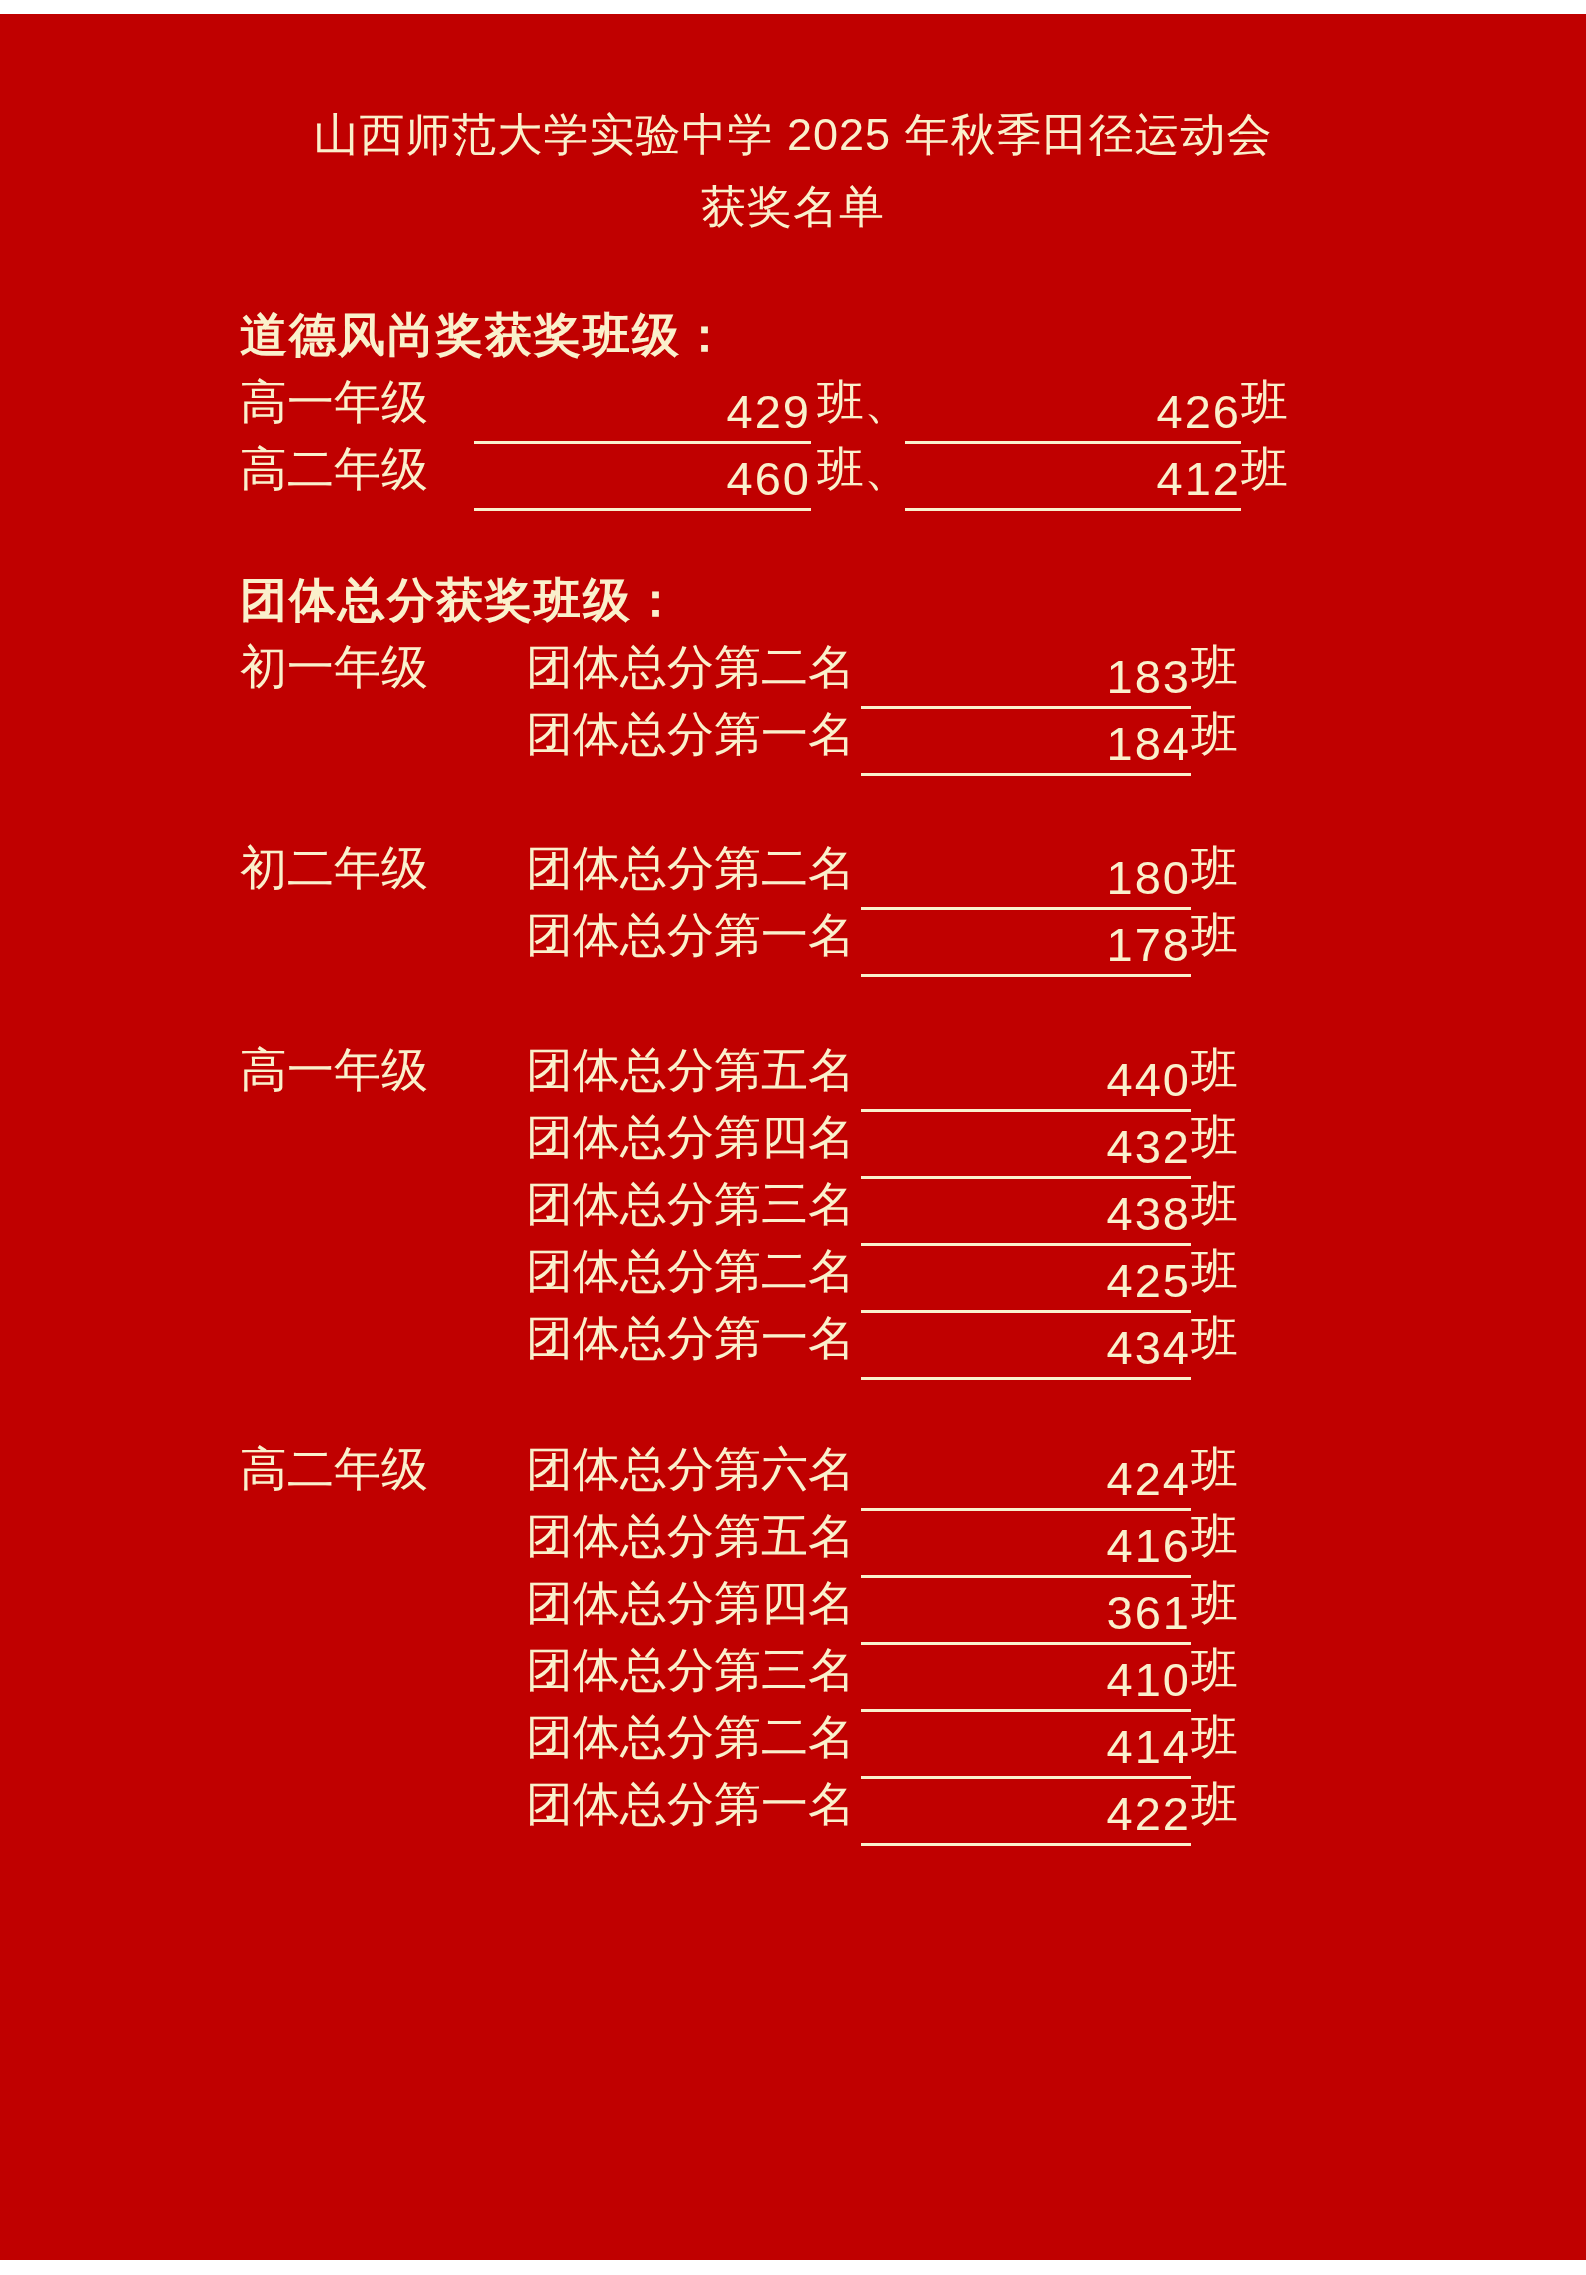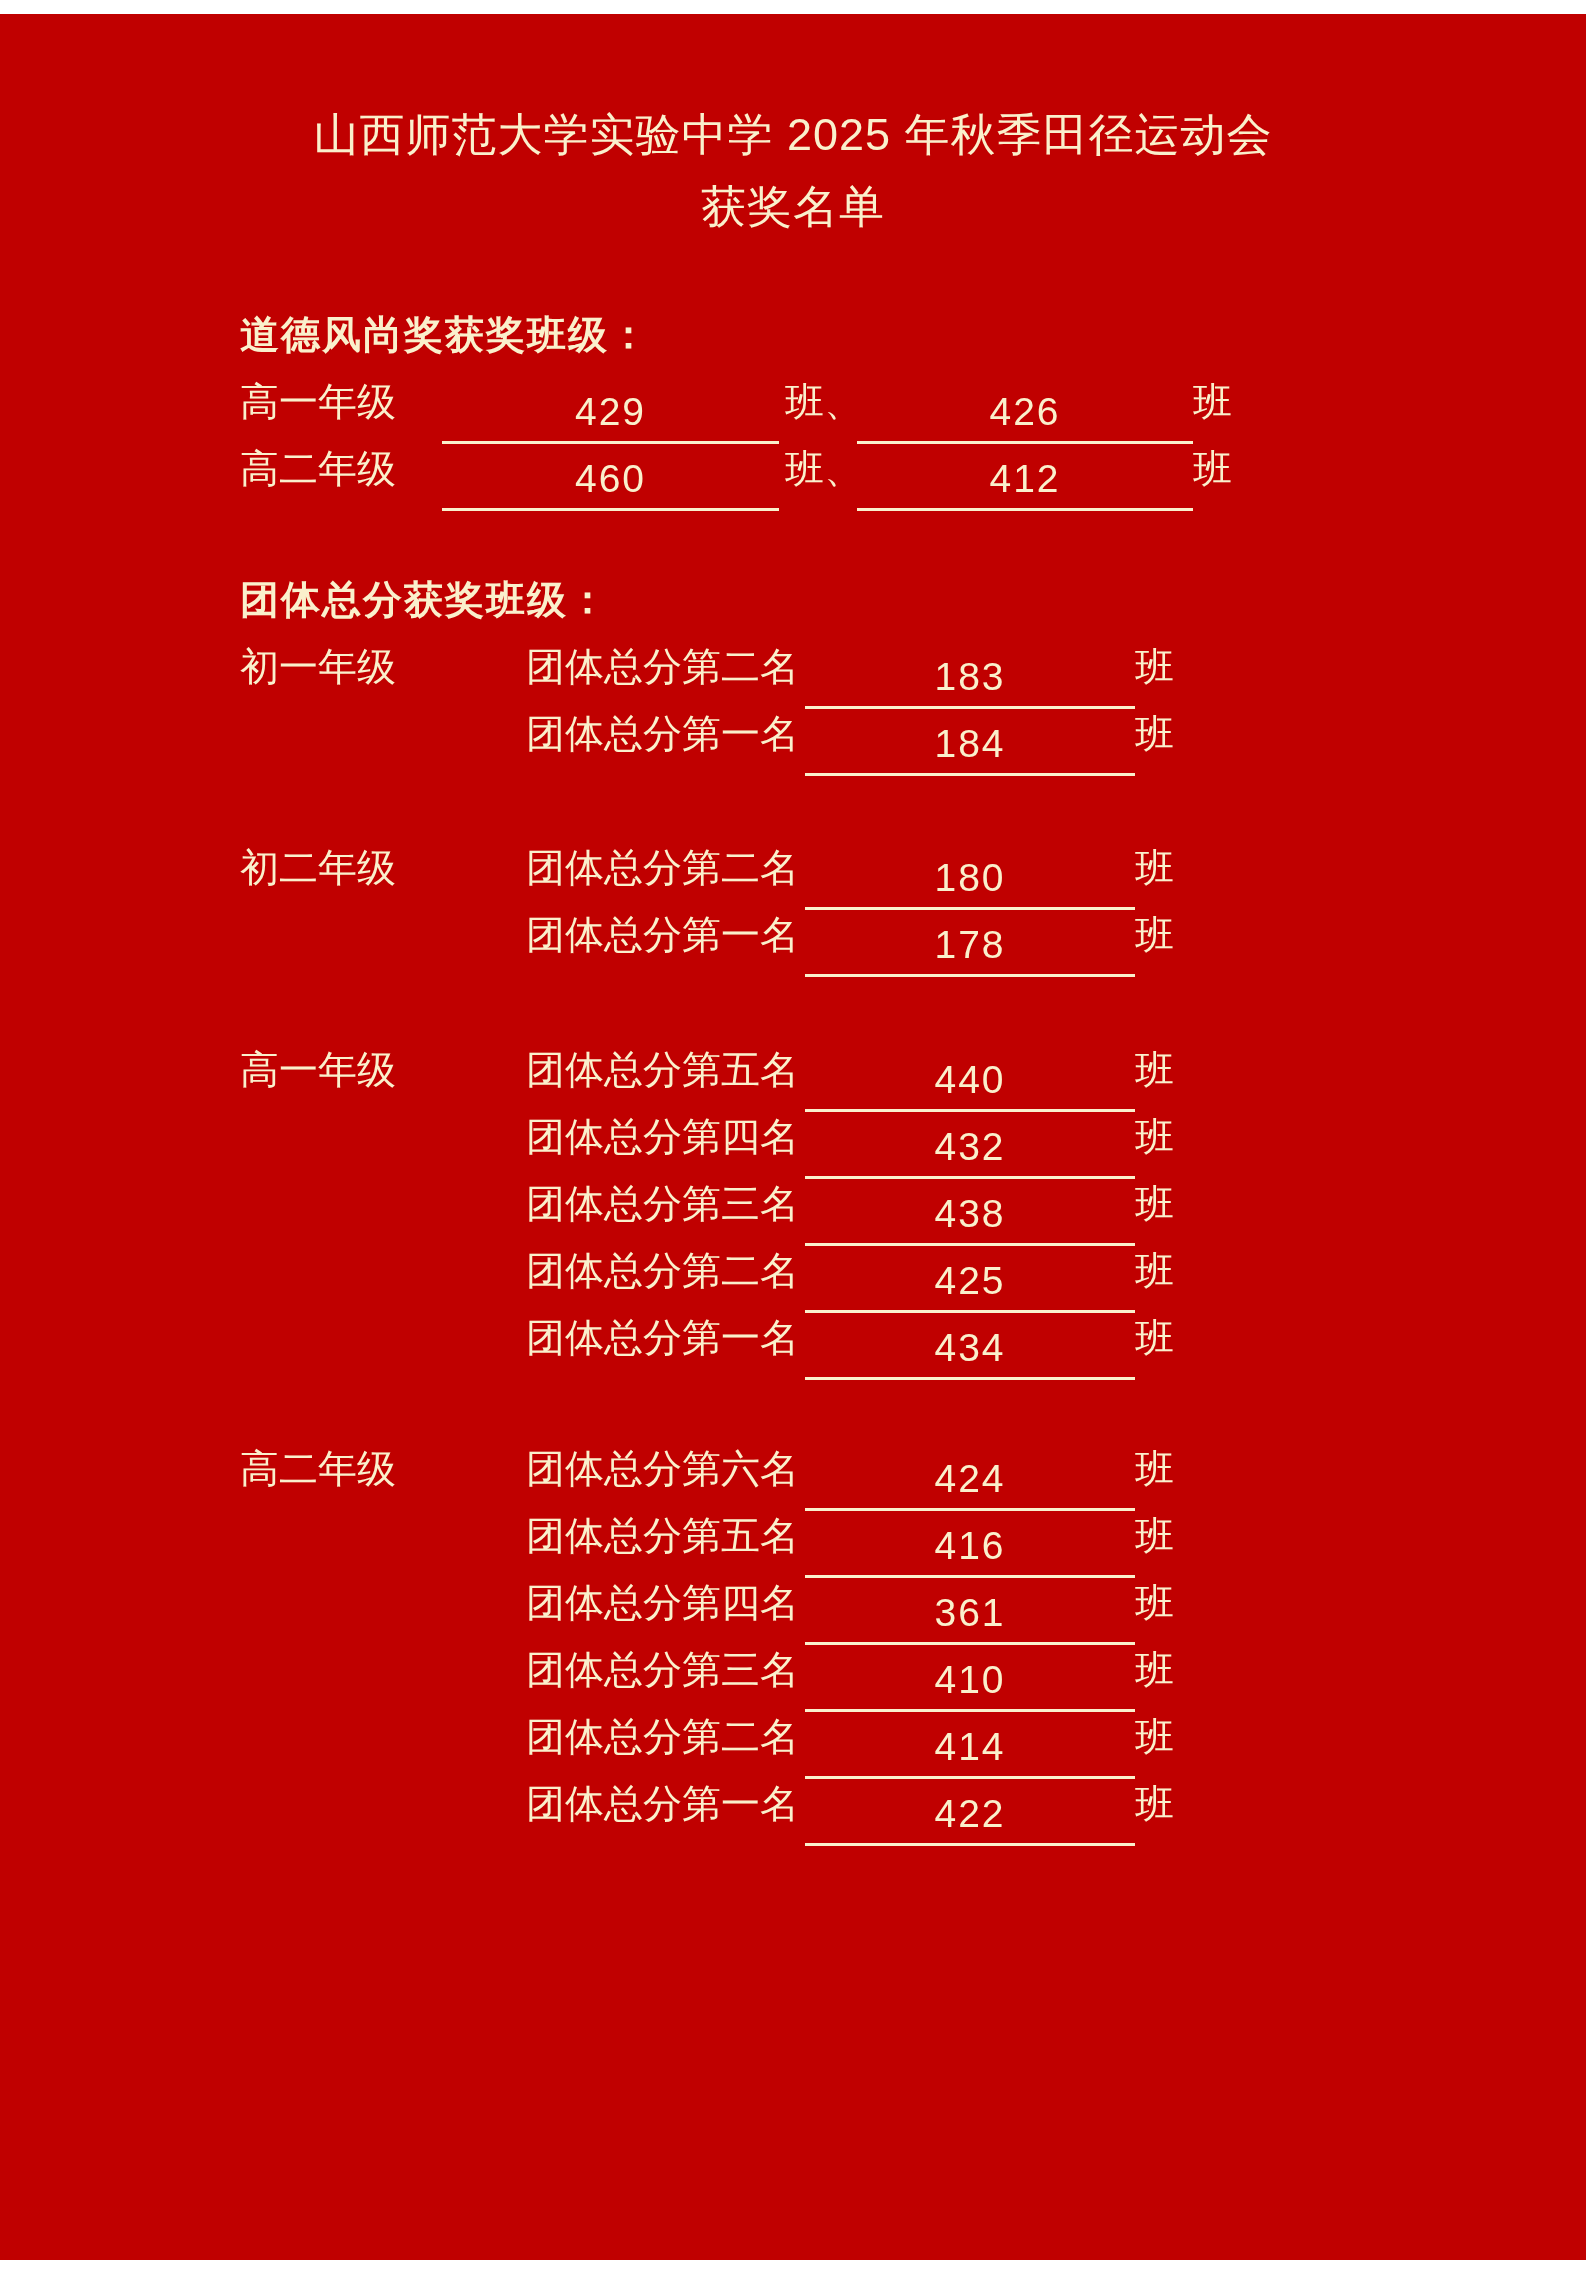--- a/index.html
+++ b/index.html
@@ -25,39 +25,39 @@
   .title-line{
     width:100%;
     text-align:center;
     font-size:45px;
     line-height:72px;
     letter-spacing:1px;
     white-space:nowrap;
   }
   .doc{
     margin-left:240px;
-    font-size:39px;
+    font-size:47px;
     line-height:67px;
     white-space:nowrap;
   }
   .heading{
     font-weight:700;
     letter-spacing:2px;
   }
   .h1m{margin-top:58px;}
   .h2t{margin-top:64px;}
   .row{height:67px;}
   
   .u{
     display:inline-block;
     box-sizing:content-box;
     height:54px;
     line-height:50px;
     border-bottom:3px solid var(--ink);
-    text-align:center;
+    text-align:right;
     vertical-align:-10px;
     letter-spacing:2px;
   }
   .u1{width:337px;margin-left:46px;}
   .sfx1{margin-left:6px;}
   .u2{width:336px;margin-left:-6px;}
   .ut{width:330px;margin-left:6px;}
   .ut-gap{margin-left:30px;}
   
   .group{

